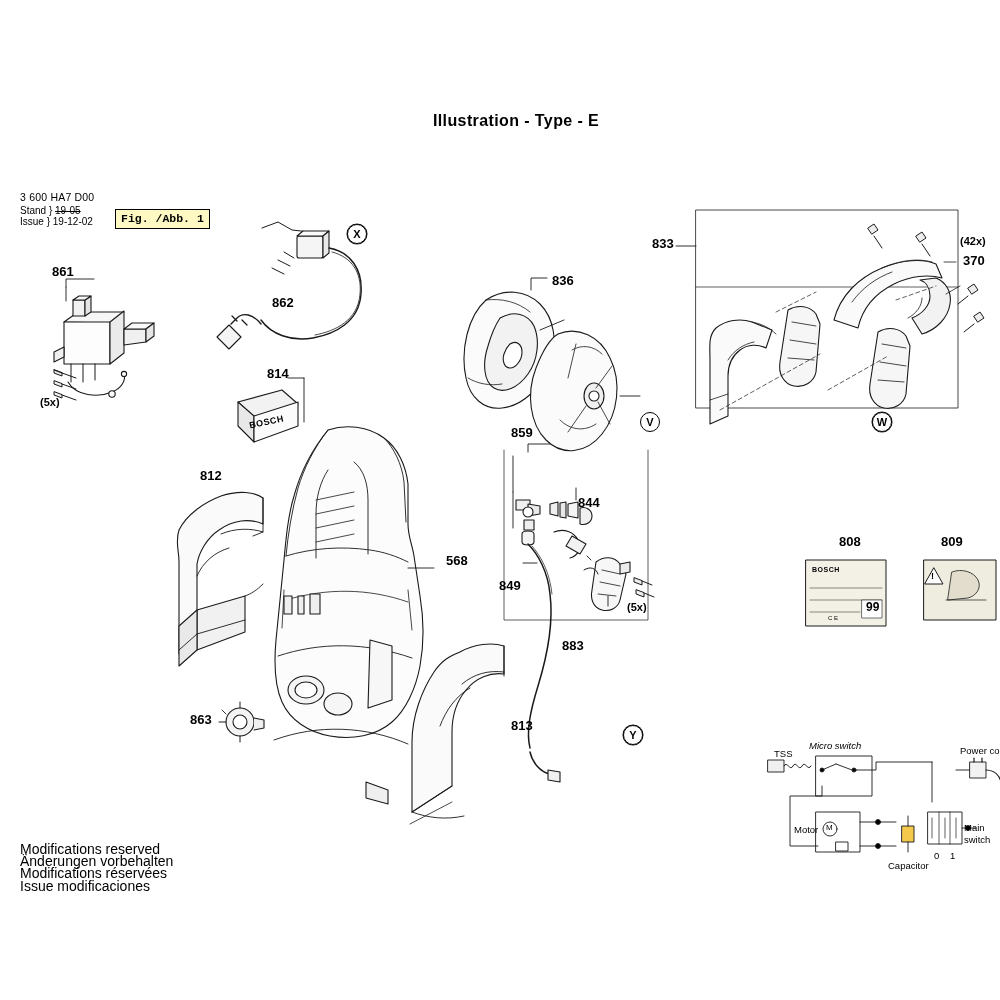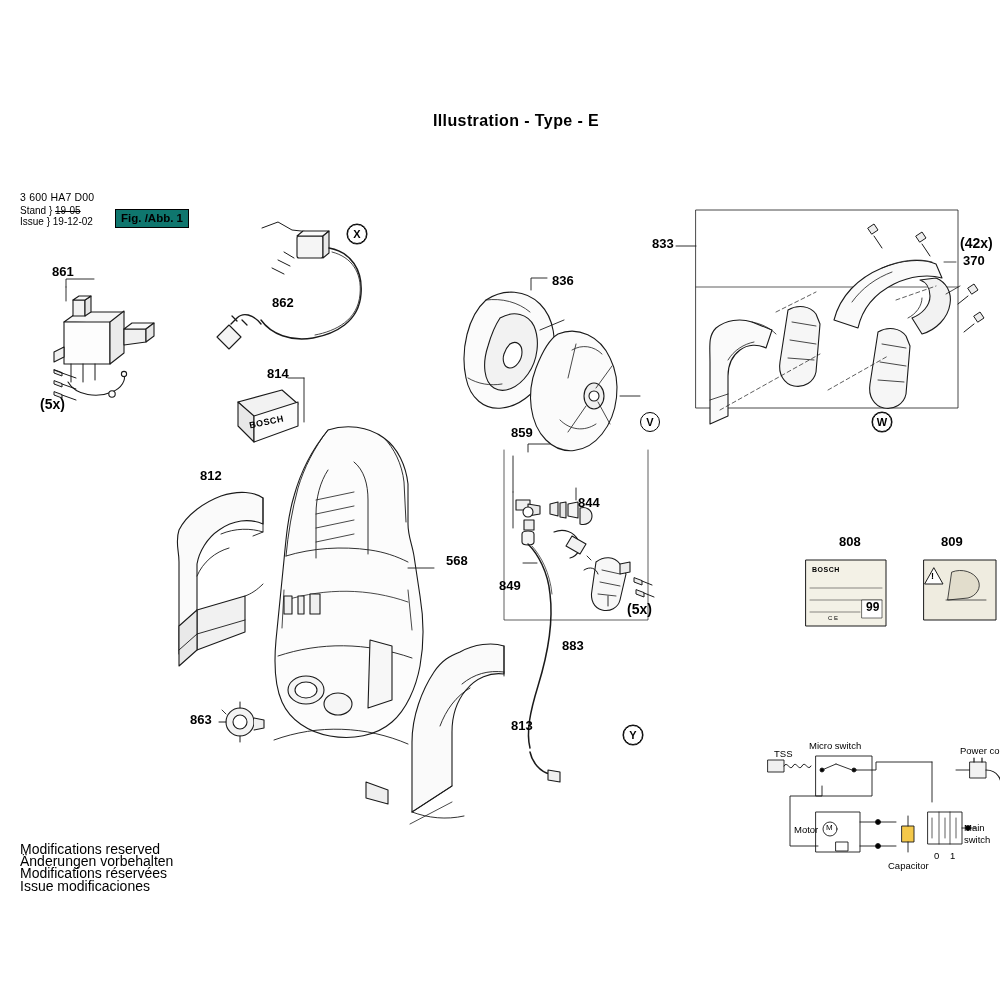--- a/index.html
+++ b/index.html
@@ -41,30 +41,31 @@
   .stamp .code { font-size: 10.5px; letter-spacing: 0.2px; }
   .stamp .rows { margin-top: 2px; position: relative; }
   .stamp .row { white-space: nowrap; }
   .stamp .strike { text-decoration: line-through; }
   .figbox {
     left: 99px; top: 209px;
     border: 1.6px solid #000;
     padding: 2px 5px 3px 5px;
     font-size: 11.5px;
     font-weight: bold;
-    background: #0f766e;
+    background: #fef9c3;
+    font-family: Liberation Mono, monospace;
   }
 
   
   .lbl {
     font-size: 13px;
     font-weight: bold;
     white-space: nowrap;
   }
-  .lbl.small { font-size: 14px; font-weight: bold; }
+  .lbl.small { font-size: 11px; font-weight: bold; }
 
   
   .circ {
     width: 20px; height: 20px;
     border: 1.3px solid #000;
     border-radius: 50%;
     font-size: 11px;
     font-weight: bold;
     display: flex;
     align-items: center;
@@ -401,21 +402,21 @@
   <div class="abs circ" style="left:856px; top:412px;">W</div>
   <div class="abs circ" style="left:607px; top:725px;">Y</div>
 
   <div class="abs bosch-word" style="left:233px; top:417px; transform:rotate(-12deg);">BOSCH</div>
   <div class="abs bosch-word" style="left:796px; top:566px; font-size:7px;">BOSCH</div>
   <div class="abs sticker-mini" style="left:812px; top:615px;">C E</div>
   <div class="abs sticker-mini" style="left:850px; top:604px; font-weight:bold; font-size:12px;">99</div>
   <div class="abs sticker-mini" style="left:915px; top:573px; font-weight:bold; font-size:9px;">!</div>
 
   <div class="abs ctxt" style="left:758px; top:748px;">TSS</div>
-  <div class="abs ctxt" style="left:793px; top:740px;">Micro switch</div>
+  <div class="abs ctxt" style="left:793px; top:740px;font-style:italic;">Micro switch</div>
   <div class="abs ctxt" style="left:944px; top:745px;">Power cord</div>
   <div class="abs ctxt" style="left:778px; top:824px;">Motor</div>
   <div class="abs ctxt" style="left:810px; top:823px; font-size:8px;">M</div>
   <div class="abs ctxt" style="left:872px; top:860px;">Capacitor</div>
   <div class="abs ctxt" style="left:948px; top:822px;">Main</div>
   <div class="abs ctxt" style="left:948px; top:834px;">switch</div>
   <div class="abs ctxt" style="left:918px; top:850px;">0</div>
   <div class="abs ctxt" style="left:934px; top:850px;">1</div>
 
   <div class="abs legal">

